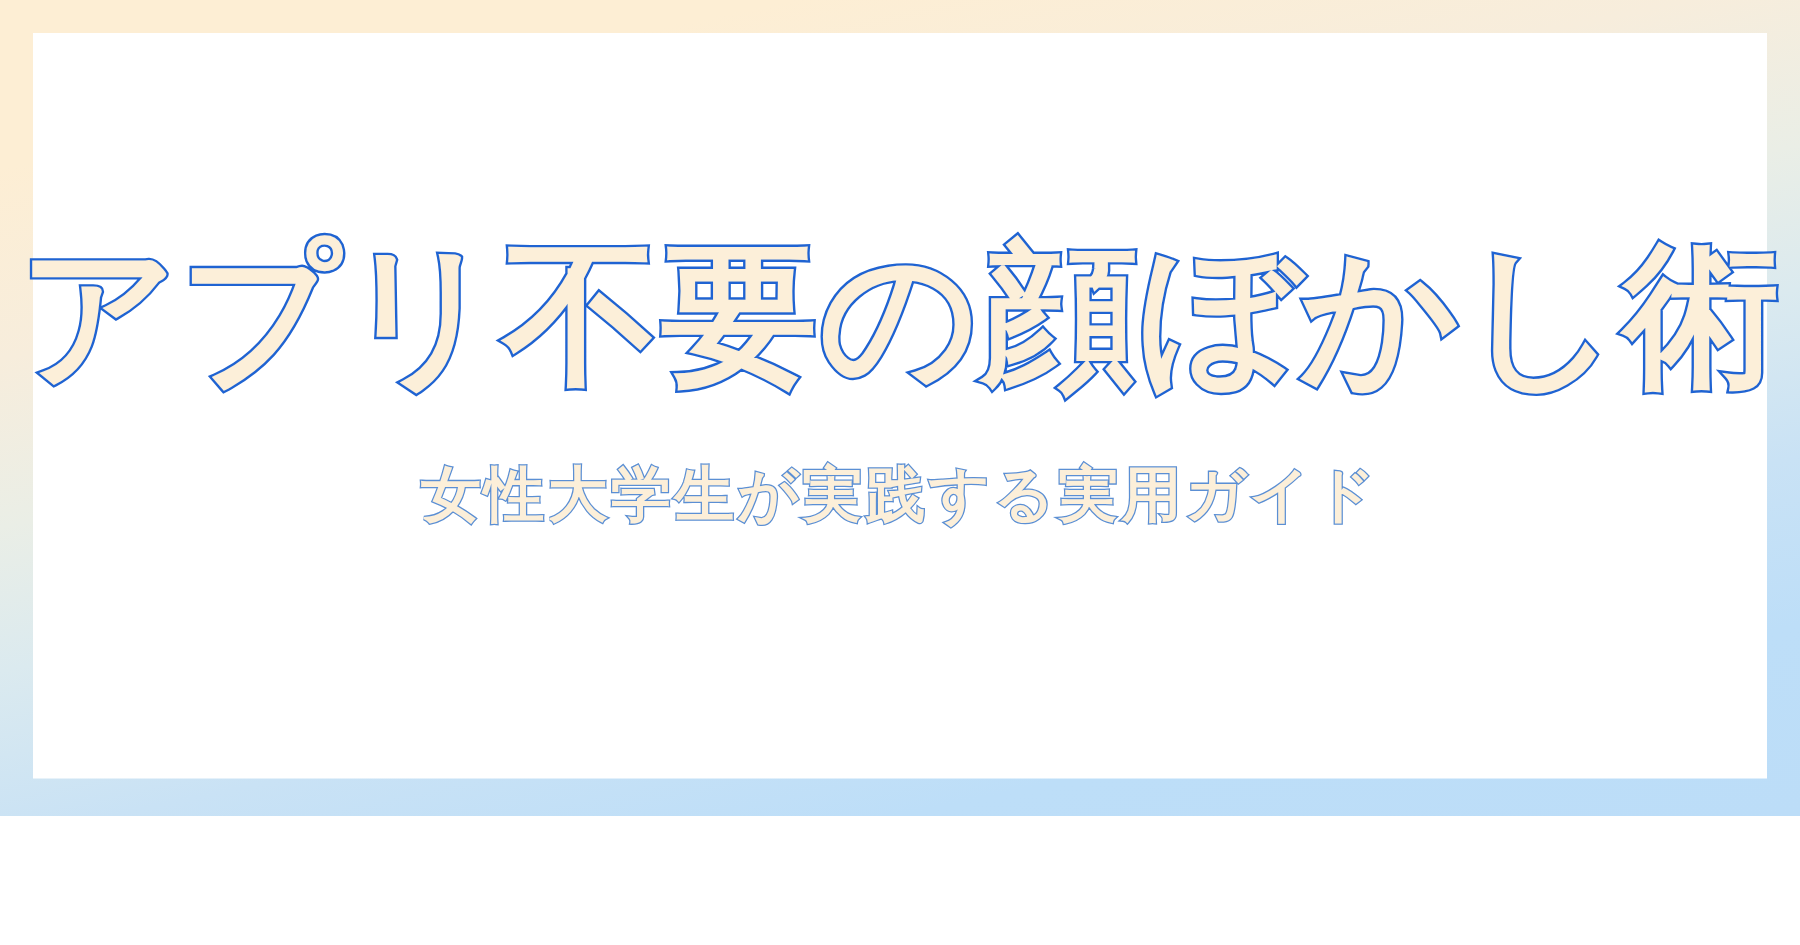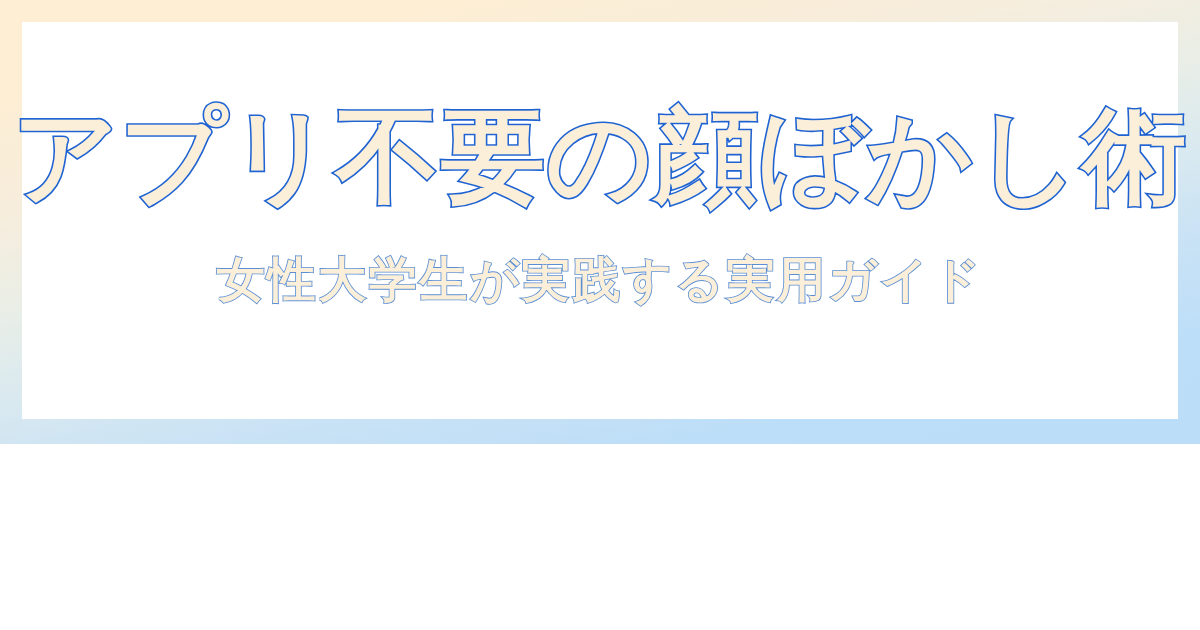--- a/index.html
+++ b/index.html
@@ -6,21 +6,21 @@
   html, body {
     margin: 0;
     padding: 0;
     background: #ffffff;
   }
 
   
   .canvas {
     position: relative;
     width: 1200px;
-    height: 444px;
+    height: 544px;
     overflow: hidden;
     font-family: "DejaVu Sans", "Liberation Sans", sans-serif;
     
     background: linear-gradient(168deg,
         #fdeed4 0%,
         #fdeed4 14%,
         #f7eddc 30%,
         #eaeee6 44%,
         #dbeaef 56%,
         #c9e2f5 70%,
@@ -66,21 +66,21 @@
     color: #fcefd9;
     
     -webkit-text-stroke: 3.2px #1f63d2;
     paint-order: stroke fill;
     margin: 0;
     transform: translateY(-36px);
   }
 
   
   .subtitle {
-    font-size: 48px;
+    font-size: 40px;
     line-height: 1.2;
     letter-spacing: 0.055em;
     font-weight: 700;
     white-space: nowrap;
     text-align: center;
     color: #fcefd9;
     -webkit-text-stroke: 1.7px #5b8fd4;
     paint-order: stroke fill;
     margin: 0;
     transform: translateY(4px);

